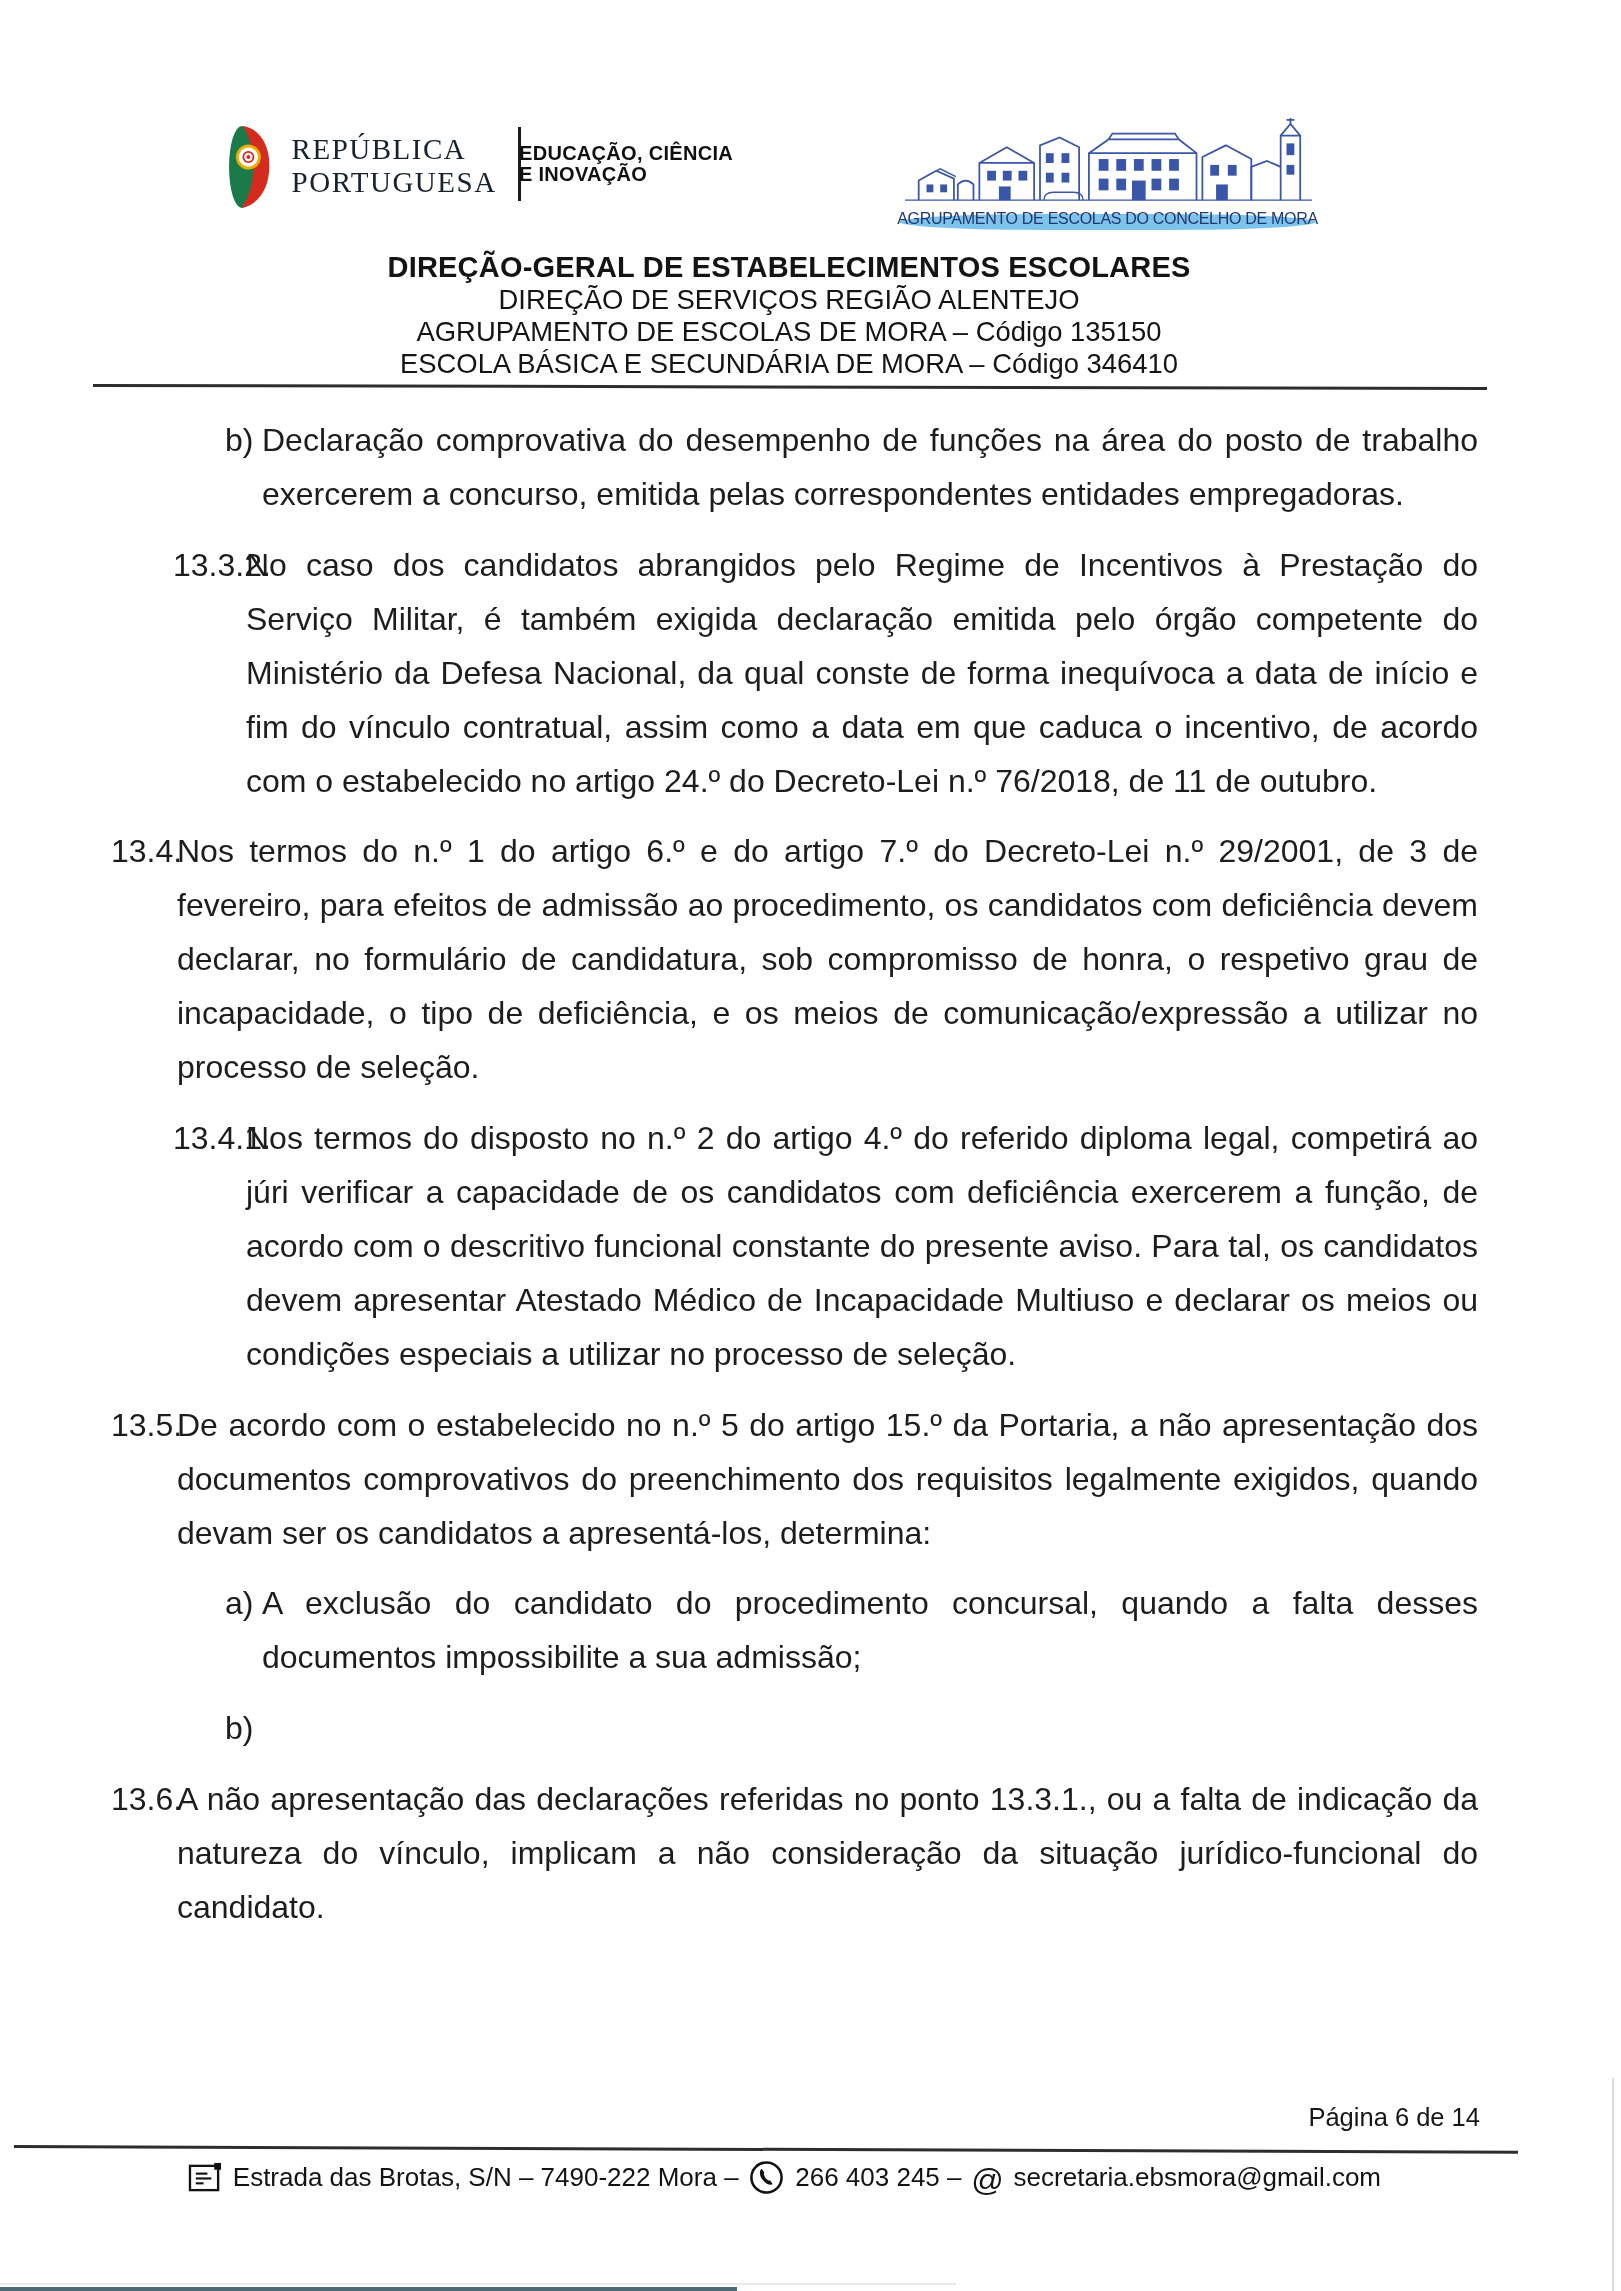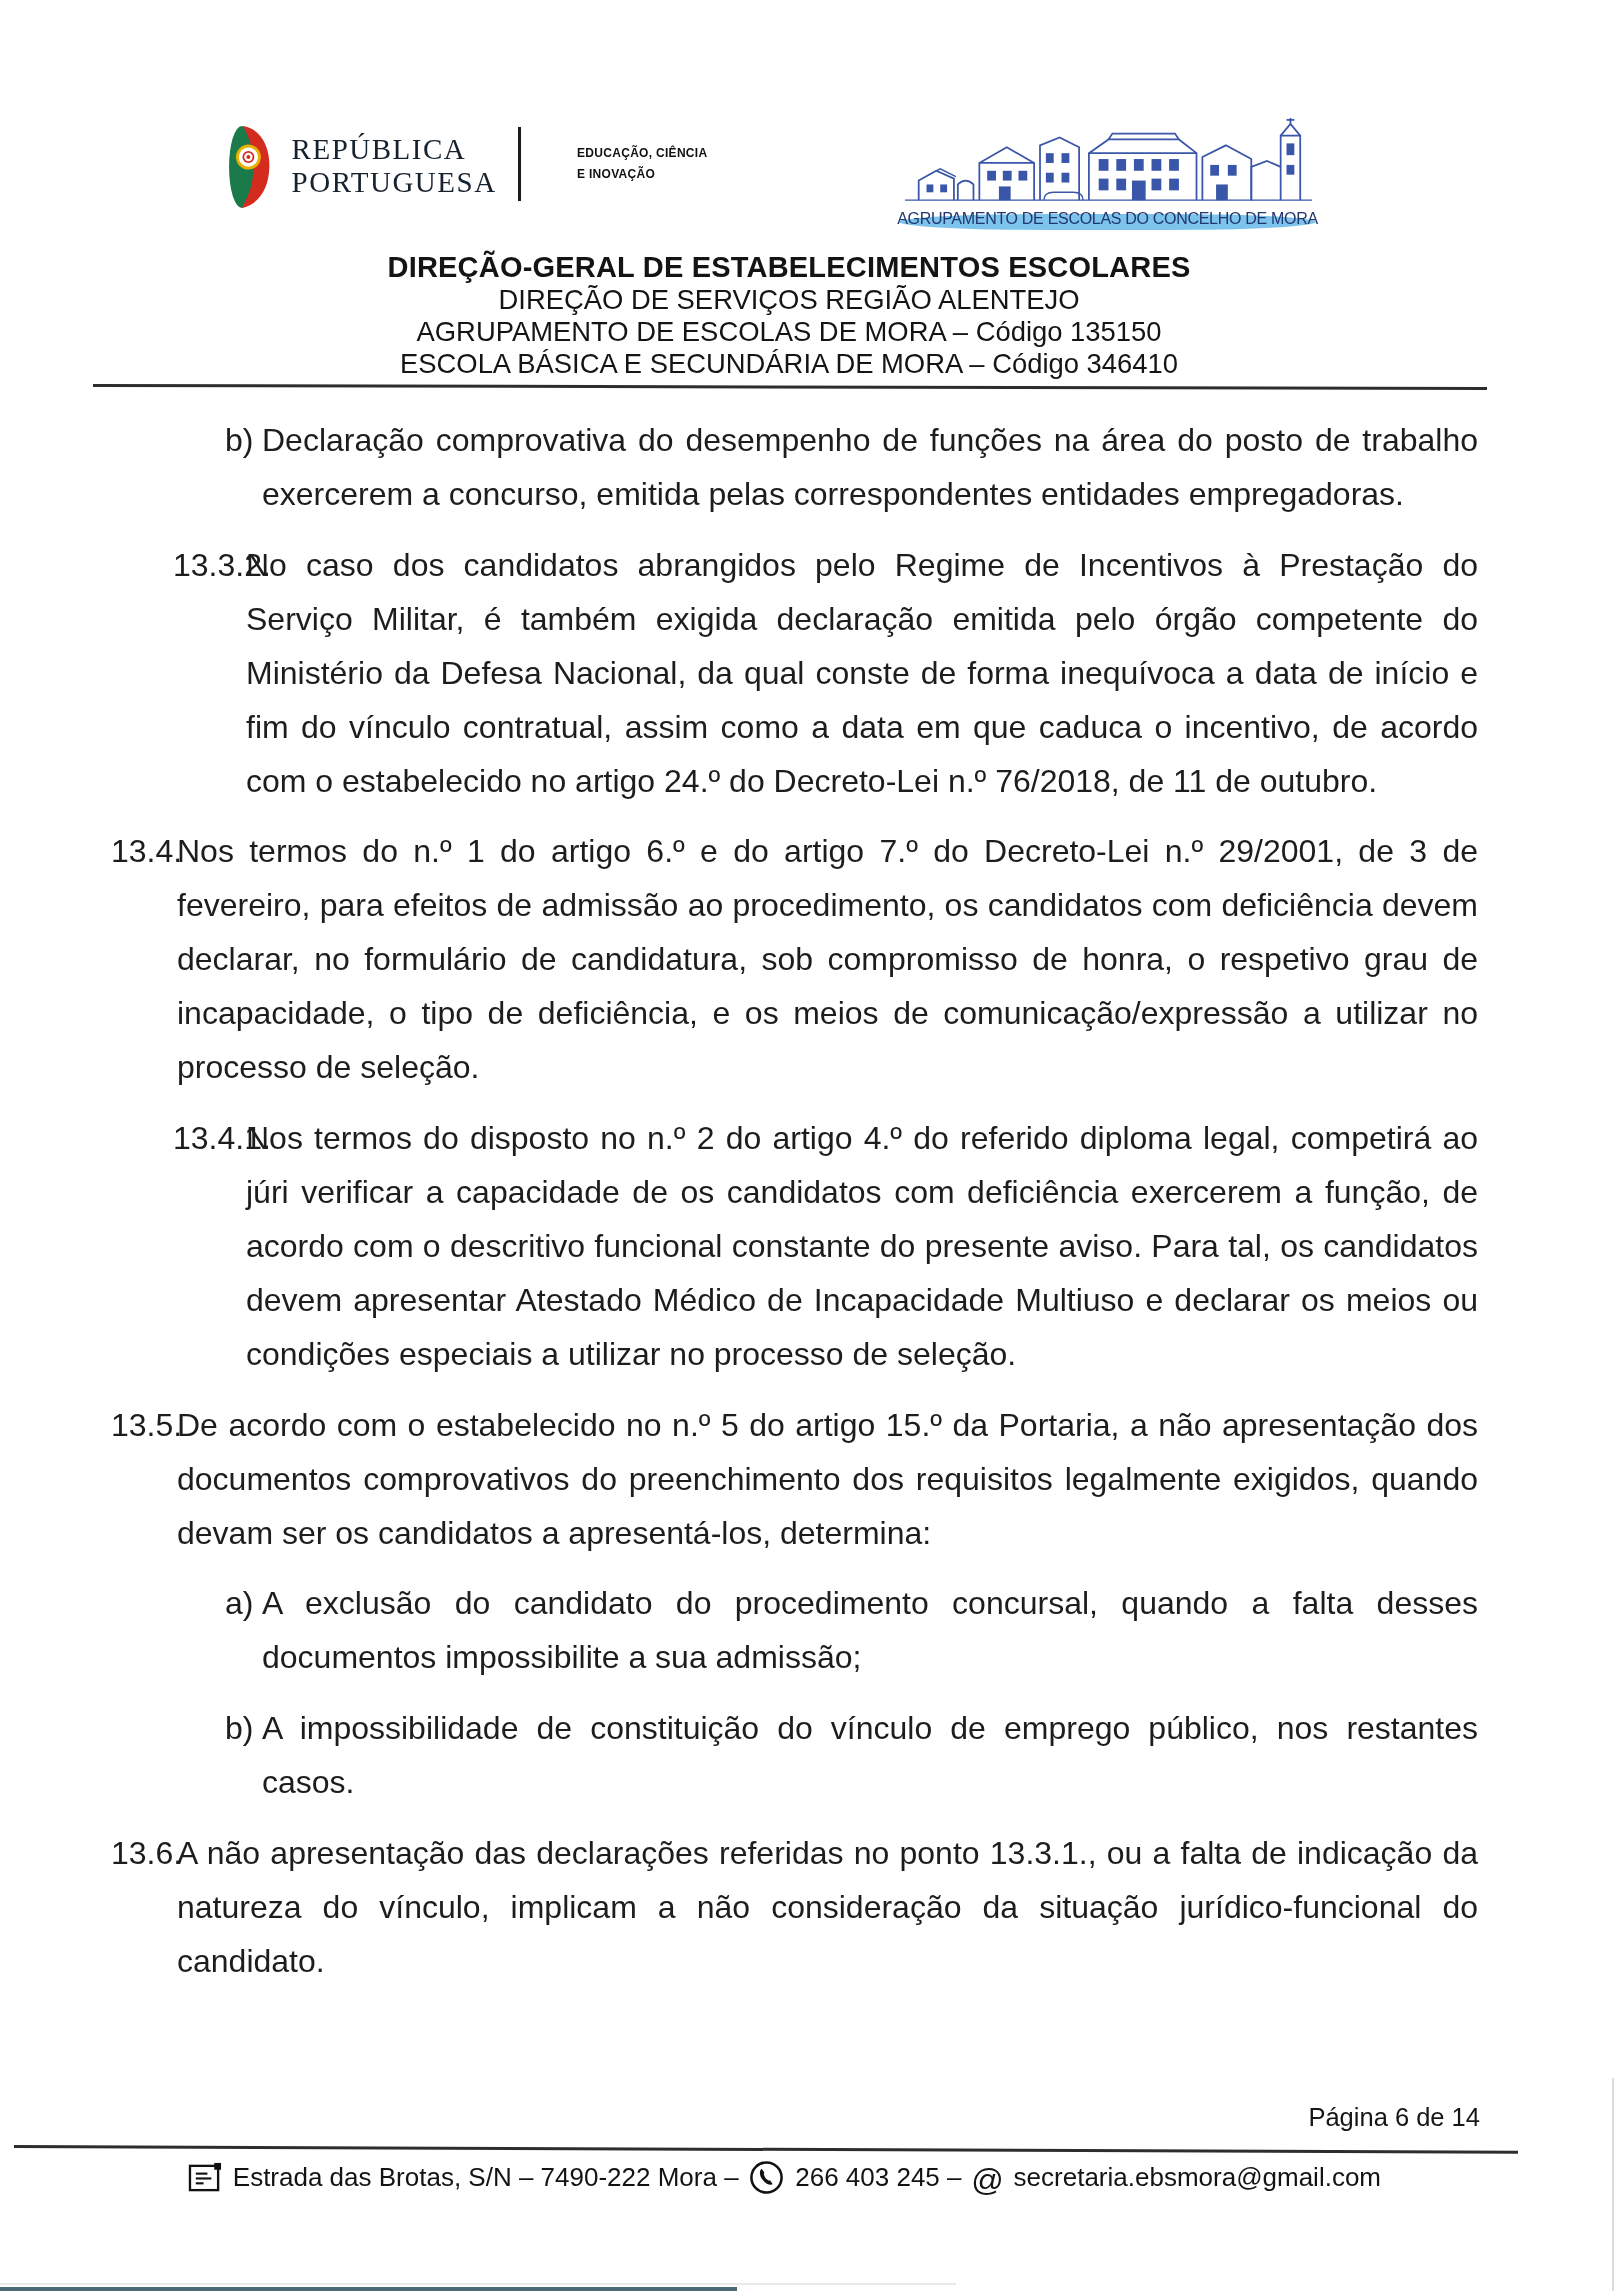--- a/index.html
+++ b/index.html
@@ -13,22 +13,22 @@
   
   .gov-logo { position:absolute; left:227px; top:125px; display:flex; align-items:flex-start; }
   .gov-emblem { display:block; }
   .gov-name {
     margin-left:19.6px; margin-top:7.8px;
     font-family:"Liberation Serif", serif; font-size:29px; line-height:33px;
     letter-spacing:1.5px; color:#16222e; font-weight:500;
   }
   .gov-divider { position:absolute; left:518px; top:127px; width:2.9px; height:74px; background:#1a1a1a; }
   .ministry {
-    position:absolute; left:577px; top:143px;
-    font-size:12px; line-height:20.6px; font-weight:bold; letter-spacing:0.3px; color:#101010;
+    position:absolute; left:519px; top:143px;
+    font-size:20px; line-height:20.6px; font-weight:bold; letter-spacing:0.3px; color:#101010;
   }
   .school-logo { position:absolute; left:897px; top:116px; width:421px; height:116px; }
   .school-swoosh {
     position:absolute; left:2px; right:2px; bottom:2px; height:15.7px;
     background:#7dc4ec; border-radius:50% / 70%; z-index:1;
   }
   .school-caption {
     position:absolute; left:0; right:0; bottom:3.9px; z-index:2;
     text-align:center; font-weight:normal; font-size:16px; letter-spacing:-0.3px;
     white-space:nowrap; color:#22366e;
@@ -181,21 +181,20 @@
       <div class="txt">De acordo com o estabelecido no n.º 5 do artigo 15.º da Portaria, a não apresentação dos documentos comprovativos do preenchimento dos requisitos legalmente exigidos, quando devam ser os candidatos a apresentá-los, determina:</div>
     </div>
 
     <div class="item lvlL">
       <div class="lbl">a)</div>
       <div class="txt">A exclusão do candidato do procedimento concursal, quando a falta desses documentos impossibilite a sua admissão;</div>
     </div>
 
     <div class="item lvlL">
       <div class="lbl">b)</div>
-      <div class="txt">A impossibilidade de constituição do vínculo de emprego público, nos restantes casos.</div>
     </div>
 
     <div class="item lvl1">
       <div class="lbl">13.6.</div>
       <div class="txt">A não apresentação das declarações referidas no ponto 13.3.1., ou a falta de indicação da natureza do vínculo, implicam a não consideração da situação jurídico-funcional do candidato.</div>
     </div>
 
   </div>
 
   <div class="page-indicator">Página 6 de 14</div>

